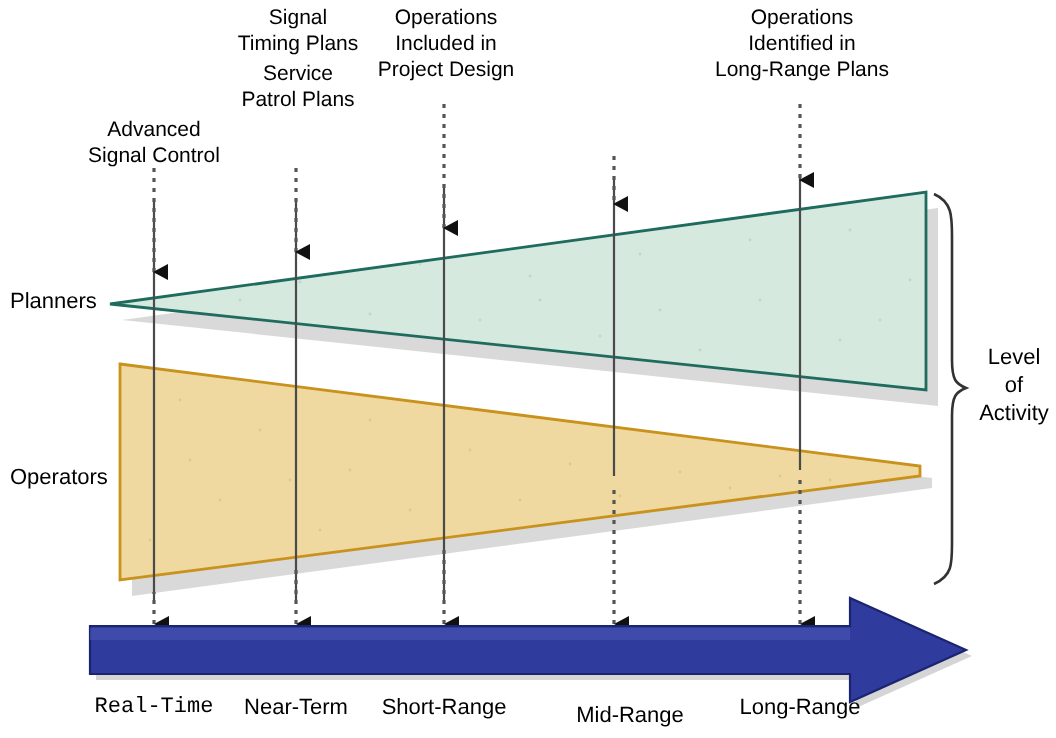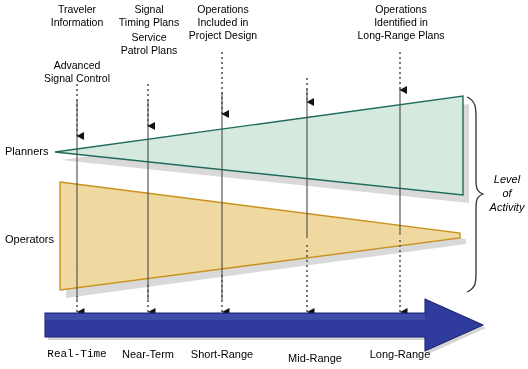--- a/index.html
+++ b/index.html
@@ -4,21 +4,21 @@
 <style>
   html,body{margin:0;padding:0;background:#ffffff;}
   body{width:528px;height:369px;position:relative;overflow:hidden;
        font-family:"Liberation Sans",sans-serif;color:#000;}
   #stage{position:absolute;left:0;top:0;width:528px;height:369px;}
   svg#art{position:absolute;left:0;top:0;width:528px;height:369px;}
   .hdr{position:absolute;text-align:center;font-size:10.5px;line-height:13px;color:#000;
        white-space:pre-line;font-family:"Liberation Sans",sans-serif;}
   .sidelbl{position:absolute;font-size:11px;color:#000;}
   .brace-lbl{position:absolute;text-align:center;font-size:11px;line-height:14px;
-             white-space:pre-line;font-style:italic;}
+             white-space:pre-line;}
   .tick-lbl{position:absolute;text-align:center;font-size:11px;color:#000;
             transform:translateX(-50%);}
 </style>
 </head>
 <body>
 
 <div id="stage">
 
   <svg id="art" viewBox="0 0 528 369">
     <defs>
@@ -116,22 +116,20 @@
                C476,282 476,288 467,292"></path>
     </g>
 
     <g>
       <path d="M48,316 L428,316 L428,302 L486,328 L428,354 L428,340 L48,340 Z" fill="#b3b3b3" opacity="0.55"></path>
       <path d="M45,313 L425,313 L425,299 L483,325 L425,351 L425,337 L45,337 Z" fill="#2f3c9e" stroke="#1b2470" stroke-width="1.1"></path>
       <path d="M45,314 L425,314 L425,320 L45,320 Z" fill="#4b57b5" opacity="0.55"></path>
     </g>
   </svg>
 
-  <div class="hdr" style="left:22px;top:3px;width:110px;">Traveler
-Information</div>
   <div class="hdr" style="left:22px;top:59px;width:110px;">Advanced
 Signal Control</div>
 
   <div class="hdr" style="left:95px;top:3px;width:108px;">Signal
 Timing Plans</div>
   <div class="hdr" style="left:95px;top:31px;width:108px;">Service
 Patrol Plans</div>
 
   <div class="hdr" style="left:174px;top:3px;width:98px;">Operations
 Included in

